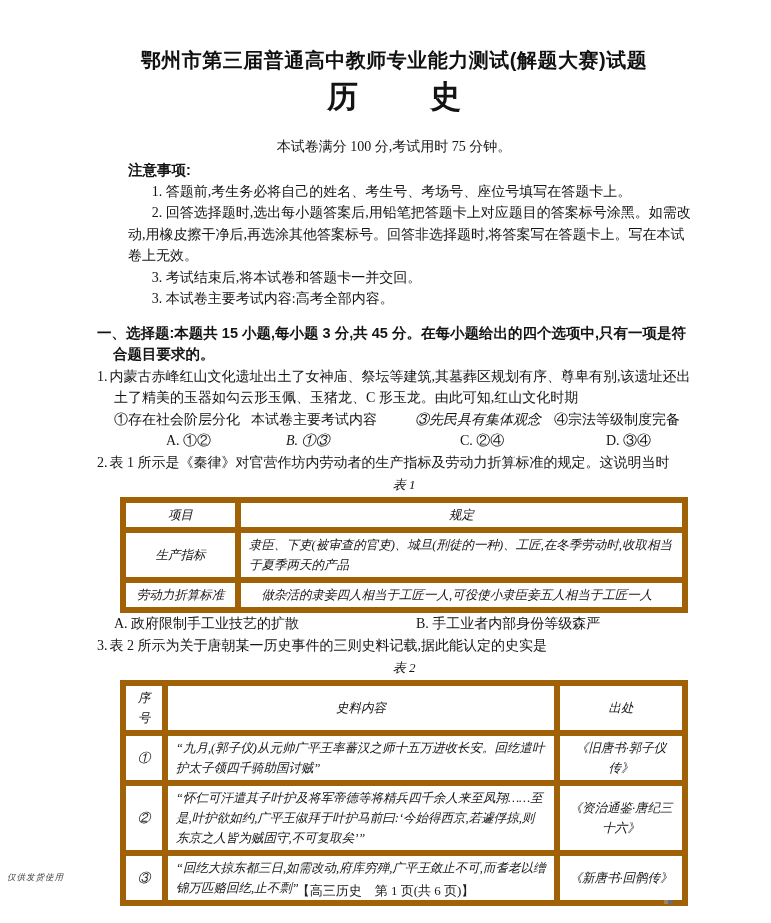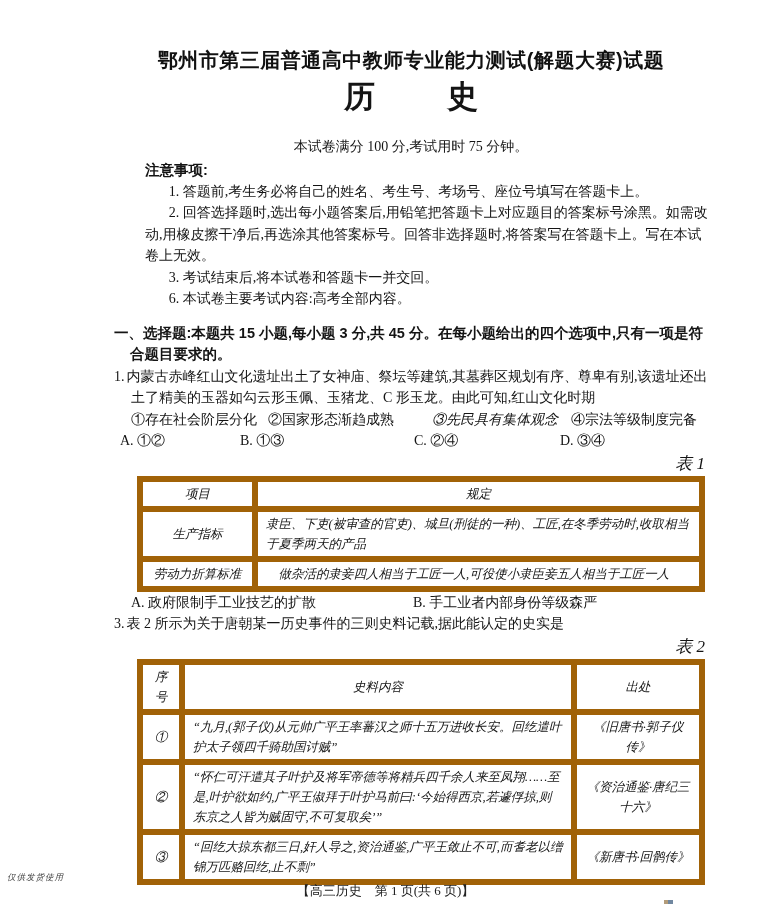--- a/index.html
+++ b/index.html
@@ -6,21 +6,21 @@
   .page{
     position:relative;
     width:771px;height:923px;
     margin:0 auto;
     background:#ffffff;
     overflow:hidden;
     font-family:"Liberation Serif","DejaVu Serif",serif;
     color:#141414;
   }
   .content{
-    position:absolute;left:114px;top:0;width:594px;
+    position:absolute;left:97px;top:0;width:594px;
     font-size:14px;line-height:21.5px;
   }
   
   .exam-title{
     margin-top:48px;
     text-align:center;
     font-family:"Liberation Sans","DejaVu Sans",sans-serif;
     font-weight:bold;
     font-size:20px;line-height:24px;
     letter-spacing:0.5px;
@@ -53,32 +53,32 @@
     font-weight:bold;font-size:14.5px;
     padding-left:16px;text-indent:-16px;
   }
   
   .q{margin:0;padding-left:17px;text-indent:-17px;}
   .q .qnum{margin-right:2px;}
   .subopts{display:flex;margin-left:17px;}
   .subopts span:nth-child(1){width:137px;}
   .subopts span:nth-child(2){width:164px;}
   .subopts span:nth-child(3){width:139px;font-style:italic;}
-  .choices4{display:flex;margin-left:6px;}
+  .choices4{display:flex;margin-left:29px;justify-content:center;}
   .choices4 span:nth-child(1){width:120px;}
-  .choices4 span:nth-child(2){width:174px;}
+  .choices4 span:nth-child(2){width:174px;font-style:italic;}
   .choices4 span:nth-child(3){width:146px;}
-  .choices2{display:flex;margin-left:17px;}
+  .choices2{display:flex;margin-left:17px;gap:20px;}
   .choices2 span:nth-child(1){width:282px;}
   
   .tbl-caption{
     width:568px;margin-left:23px;
-    text-align:right;
+    text-align:center;
     font-style:italic;
-    font-size:17px;line-height:20px;
+    font-size:13px;line-height:20px;
     margin-top:2px;margin-bottom:2px;
   }
   table.xtbl{
     width:568px;margin-left:23px;
     border-collapse:collapse;
     table-layout:fixed;
   }
   table.xtbl,table.xtbl td,table.xtbl th{
     border:6px solid #a16207;
   }
@@ -122,41 +122,42 @@
       <span class="ch1">历</span><span>史</span>
     </div>
 
     <div class="exam-info">本试卷满分 100 分,考试用时 75 分钟。</div>
 
     <div class="notice">
       <div class="notice-heading">注意事项:</div>
       <p>1. 答题前,考生务必将自己的姓名、考生号、考场号、座位号填写在答题卡上。</p>
       <p>2. 回答选择题时,选出每小题答案后,用铅笔把答题卡上对应题目的答案标号涂黑。如需改动,用橡皮擦干净后,再选涂其他答案标号。回答非选择题时,将答案写在答题卡上。写在本试卷上无效。</p>
       <p>3. 考试结束后,将本试卷和答题卡一并交回。</p>
-      <p>6. 本试卷主要考试内容:高考全部内容。</p>
+      <p>3. 本试卷主要考试内容:高考全部内容。</p>
     </div>
 
     <p class="section-heading">一、选择题:本题共 15 小题,每小题 3 分,共 45 分。在每小题给出的四个选项中,只有一项是符合题目要求的。</p>
 
     <p class="q"><span class="qnum">1.</span><span>内蒙古赤峰红山文化遗址出土了女神庙、祭坛等建筑,其墓葬区规划有序、尊卑有别,该遗址还出土了精美的玉器如勾云形玉佩、玉猪龙、C 形玉龙。由此可知,红山文化时期</span></p>
 
     <div class="subopts">
       <span>①存在社会阶层分化</span>
-      <span>②国家形态渐趋成熟</span>
+      <span>本试卷主要考试内容</span>
       <span>③先民具有集体观念</span>
       <span>④宗法等级制度完备</span>
     </div>
 
     <div class="choices4">
       <span>A. ①②</span>
       <span>B. ①③</span>
       <span>C. ②④</span>
       <span>D. ③④</span>
     </div>
 
+    <p class="q"><span class="qnum">2.</span><span>表 1 所示是《秦律》对官营作坊内劳动者的生产指标及劳动力折算标准的规定。这说明当时</span></p>
 
     <div class="tbl-caption">表 1</div>
 
     <table class="xtbl">
       <colgroup>
           <col style="width:115px">
           <col>
         </colgroup>
       <tbody>
           <tr>
@@ -200,21 +201,21 @@
         <td class="l">“九月,(郭子仪)从元帅广平王率蕃汉之师十五万进收长安。回纥遣叶护太子领四千骑助国讨贼”</td>
         <td class="c">《旧唐书·郭子仪传》</td>
       </tr>
       <tr>
         <td class="c">②</td>
         <td class="l">“怀仁可汗遣其子叶护及将军帝德等将精兵四千余人来至凤翔……至是,叶护欲如约,广平王俶拜于叶护马前曰:‘今始得西京,若遽俘掠,则东京之人皆为贼固守,不可复取矣’”</td>
         <td class="c">《资治通鉴·唐纪三十六》</td>
       </tr>
       <tr>
         <td class="c">③</td>
-        <td class="l">“回纥大掠东都三日,奸人导之,资治通鉴,广平王敛止不可,而耆老以缯锦万匹赂回纥,止不剽”</td>
+        <td class="l">“回纥大掠东都三日,如需改动,府库穷殚,广平王敛止不可,而耆老以缯锦万匹赂回纥,止不剽”</td>
         <td class="c">《新唐书·回鹘传》</td>
       </tr>
     </tbody>
       </table>
 
   </div>
 
   <div class="watermark">仅供发货使用</div>
   <div class="footer">【高三历史　第 1 页(共 6 页)】</div>
   <div class="artifact"></div>

